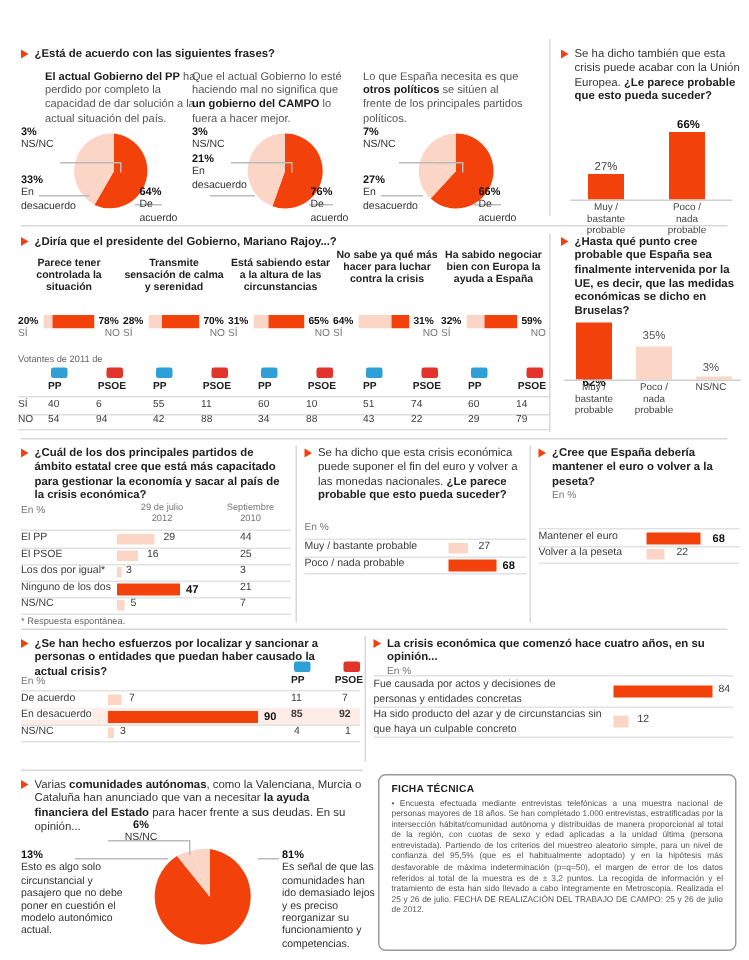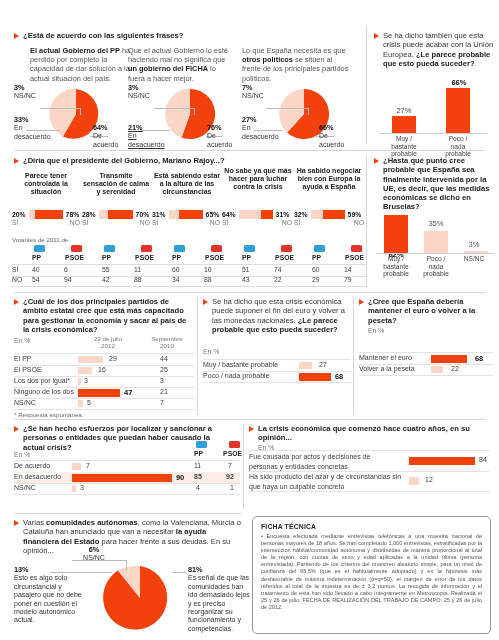--- a/index.html
+++ b/index.html
@@ -71,21 +71,21 @@
       <span class="tri"></span>
       <span class="qtext bold-q">¿Está de acuerdo con las siguientes frases?</span>
     </div>
   </div>
 
   <div class="sec" style="left:30px;top:46px;width:104px;">
     <div class="stmt"><b>El actual Gobierno del PP</b> ha perdido por completo la capacidad de dar solución a la actual situación del país.</div>
   </div>
 
   <div class="sec" style="left:128px;top:46px;width:104px;">
-    <div class="stmt">Que el actual Gobierno lo esté haciendo mal no significa que <b>un gobierno del FICHA</b> lo fuera a hacer mejor.</div>
+    <div class="stmt">Que el actual Gobierno lo esté haciendo mal no significa que <b>un gobierno del CAMPO</b> lo fuera a hacer mejor.</div>
   </div>
 
   <div class="sec" style="left:242px;top:46px;width:108px;">
     <div class="stmt">Lo que España necesita es que <b>otros políticos</b> se sitúen al frente de los principales partidos políticos.</div>
   </div>
 
   <div class="sec" style="left:14px;top:86px;width:110px;height:58px;">
     <svg width="110" height="58" viewBox="0 0 110 58">
 
       <path d="M62 28 L62 3 A25 25 0 1 1 48.9 50.6 Z" fill="#F2410B"></path>
@@ -114,21 +114,21 @@
       <path d="M62 28 L53.6 51.5 A25 25 0 0 1 62 3 Z" fill="#FBD5C6"></path>
       <path d="M62 28 L46.5 8.3 A25 25 0 0 1 62 3 Z" fill="#FBD5C6"></path>
     </svg>
     <div class="leader" style="left:26px;top:22px;width:40px;"></div>
     <div class="leaderv" style="left:66px;top:22px;height:7px;"></div>
     <div class="leader" style="left:12px;top:44px;width:30px;"></div>
     <div class="leader" style="left:78px;top:50px;width:16px;"></div>
     <div class="pielab" style="position:absolute;left:0px;top:-2px;">
       <span class="pct">3%</span><br><span>NS/NC</span>
     </div>
-    <div class="pielab" style="position:absolute;left:0px;top:38px;width:42px;text-decoration:underline;">
+    <div class="pielab" style="position:absolute;left:0px;top:16px;width:42px;">
       <span class="pct">21%</span><br><span>En desacuerdo</span>
     </div>
     <div class="pielab" style="position:absolute;left:79px;top:38px;width:36px;">
       <span class="pct">76%</span><br><span>De acuerdo</span>
     </div>
   </div>
 
   <div class="sec" style="left:242px;top:86px;width:110px;height:58px;">
     <svg width="110" height="58" viewBox="0 0 110 58">
       <path d="M62 28 L62 3 A25 25 0 1 1 45.1 46.4 Z" fill="#F2410B"></path>

